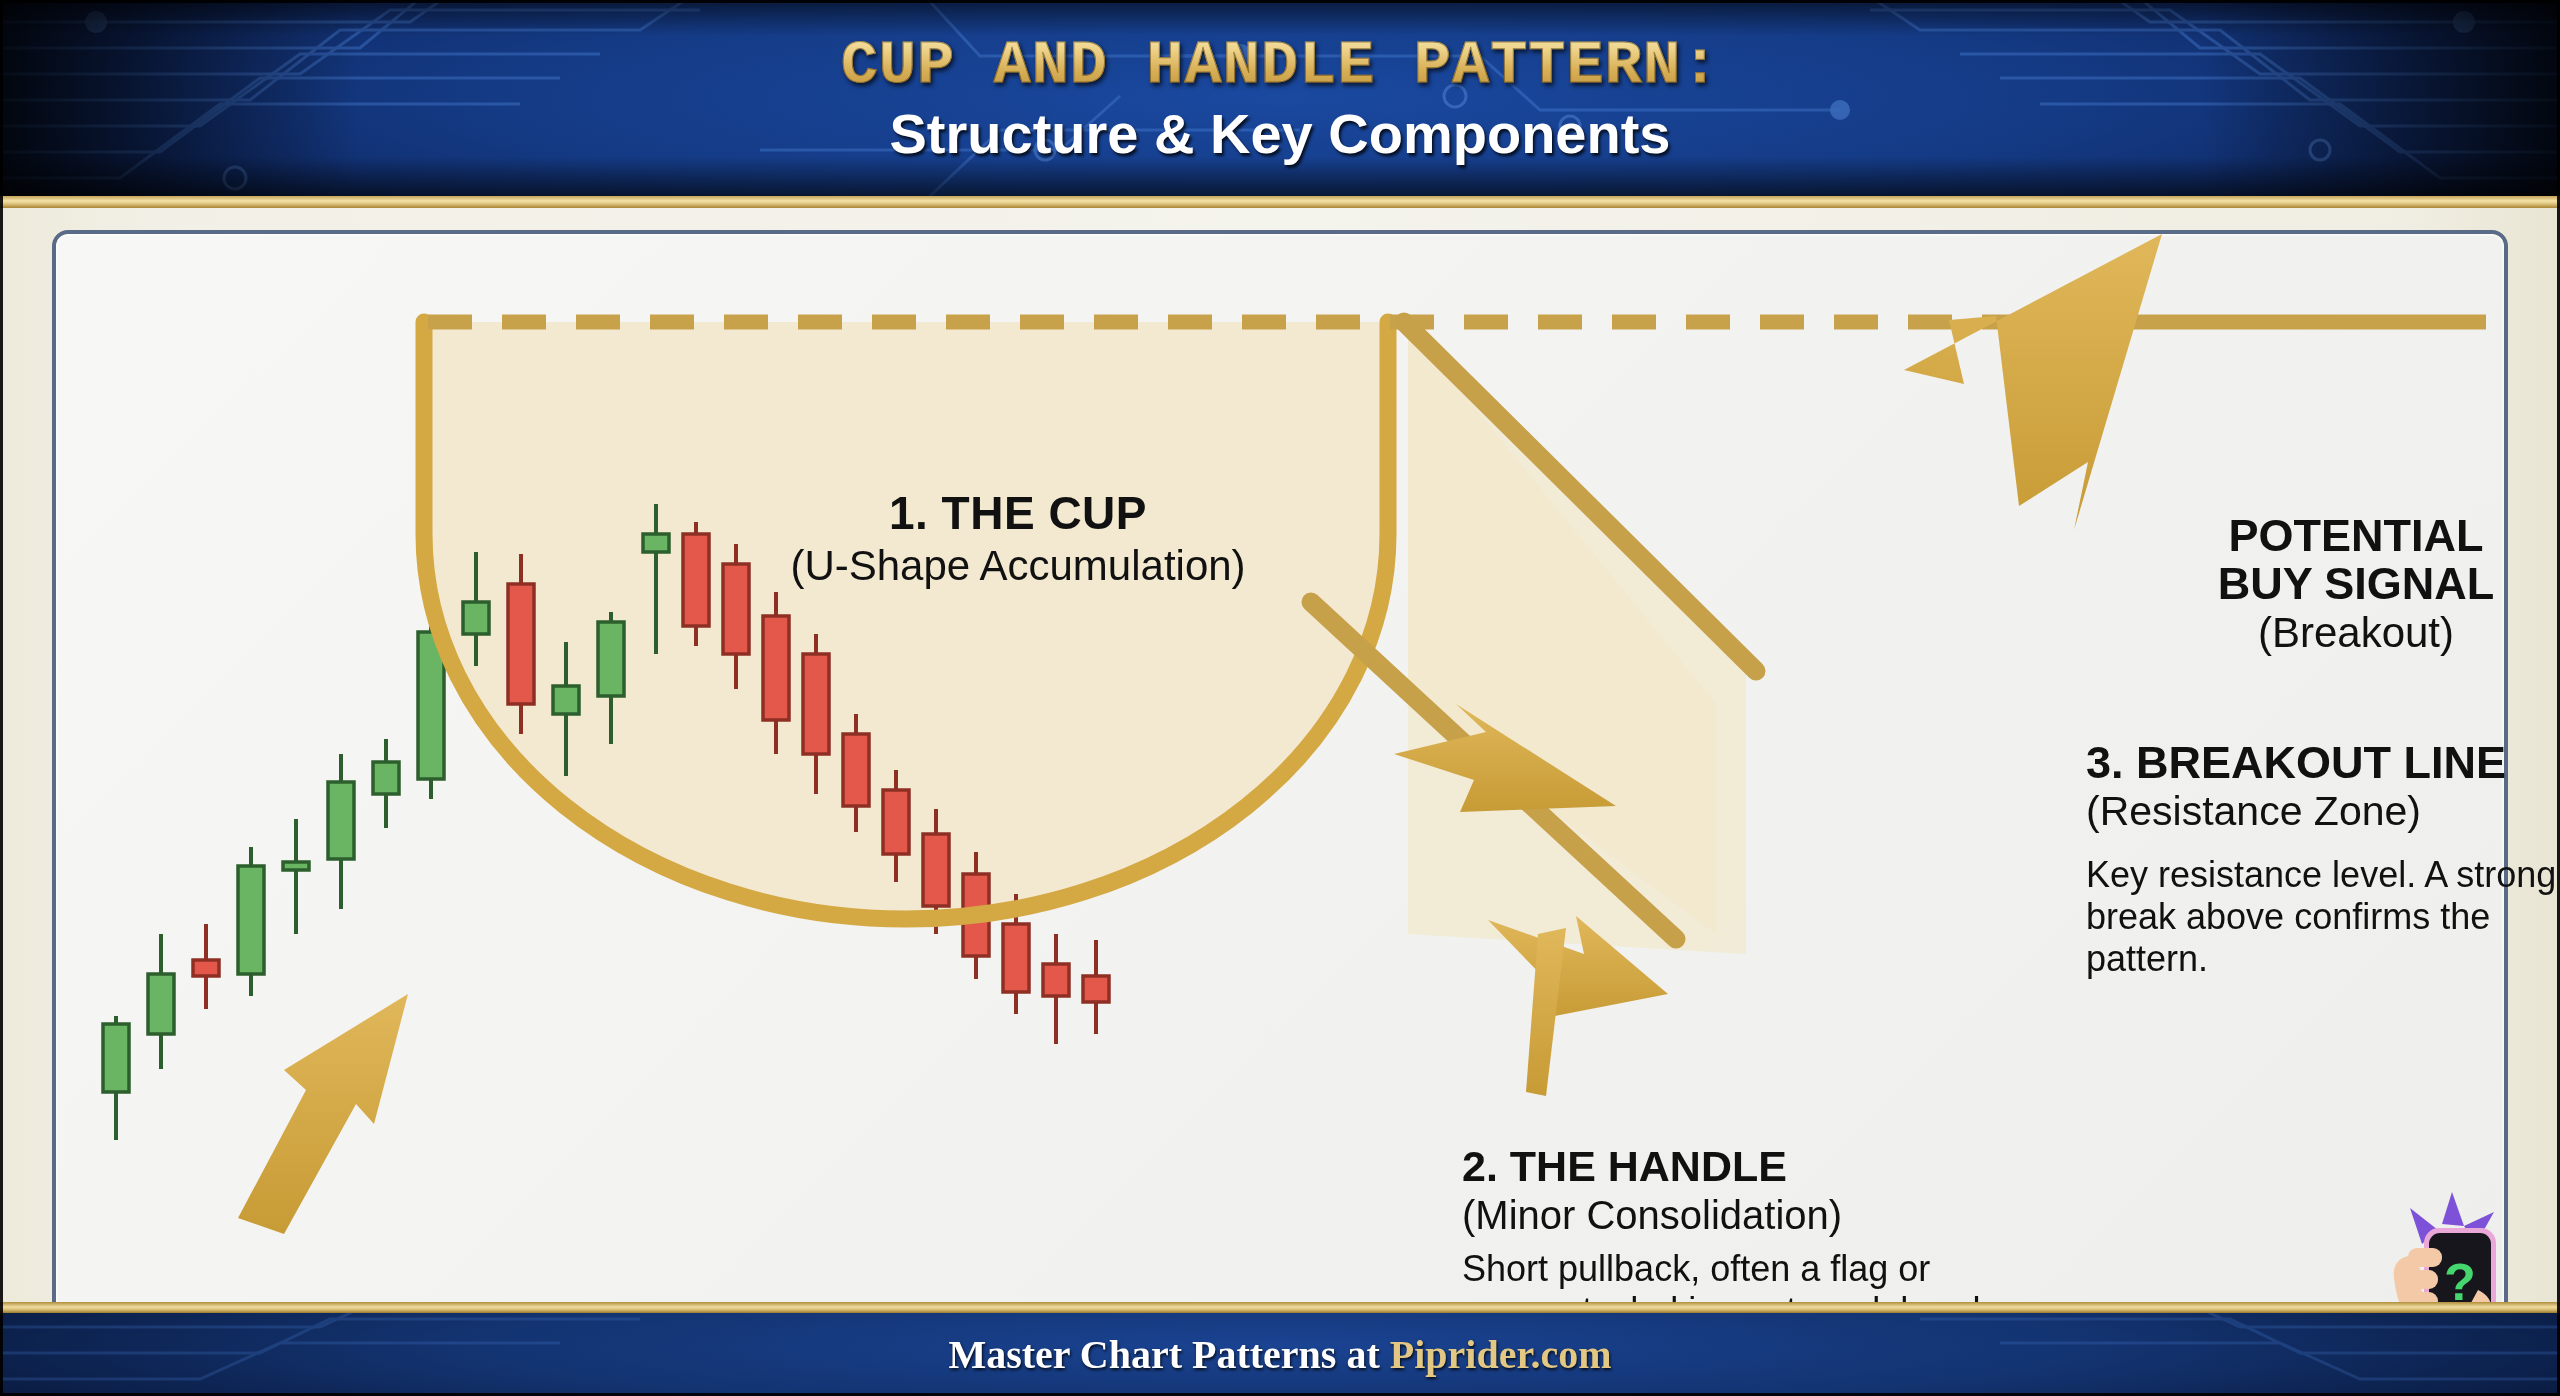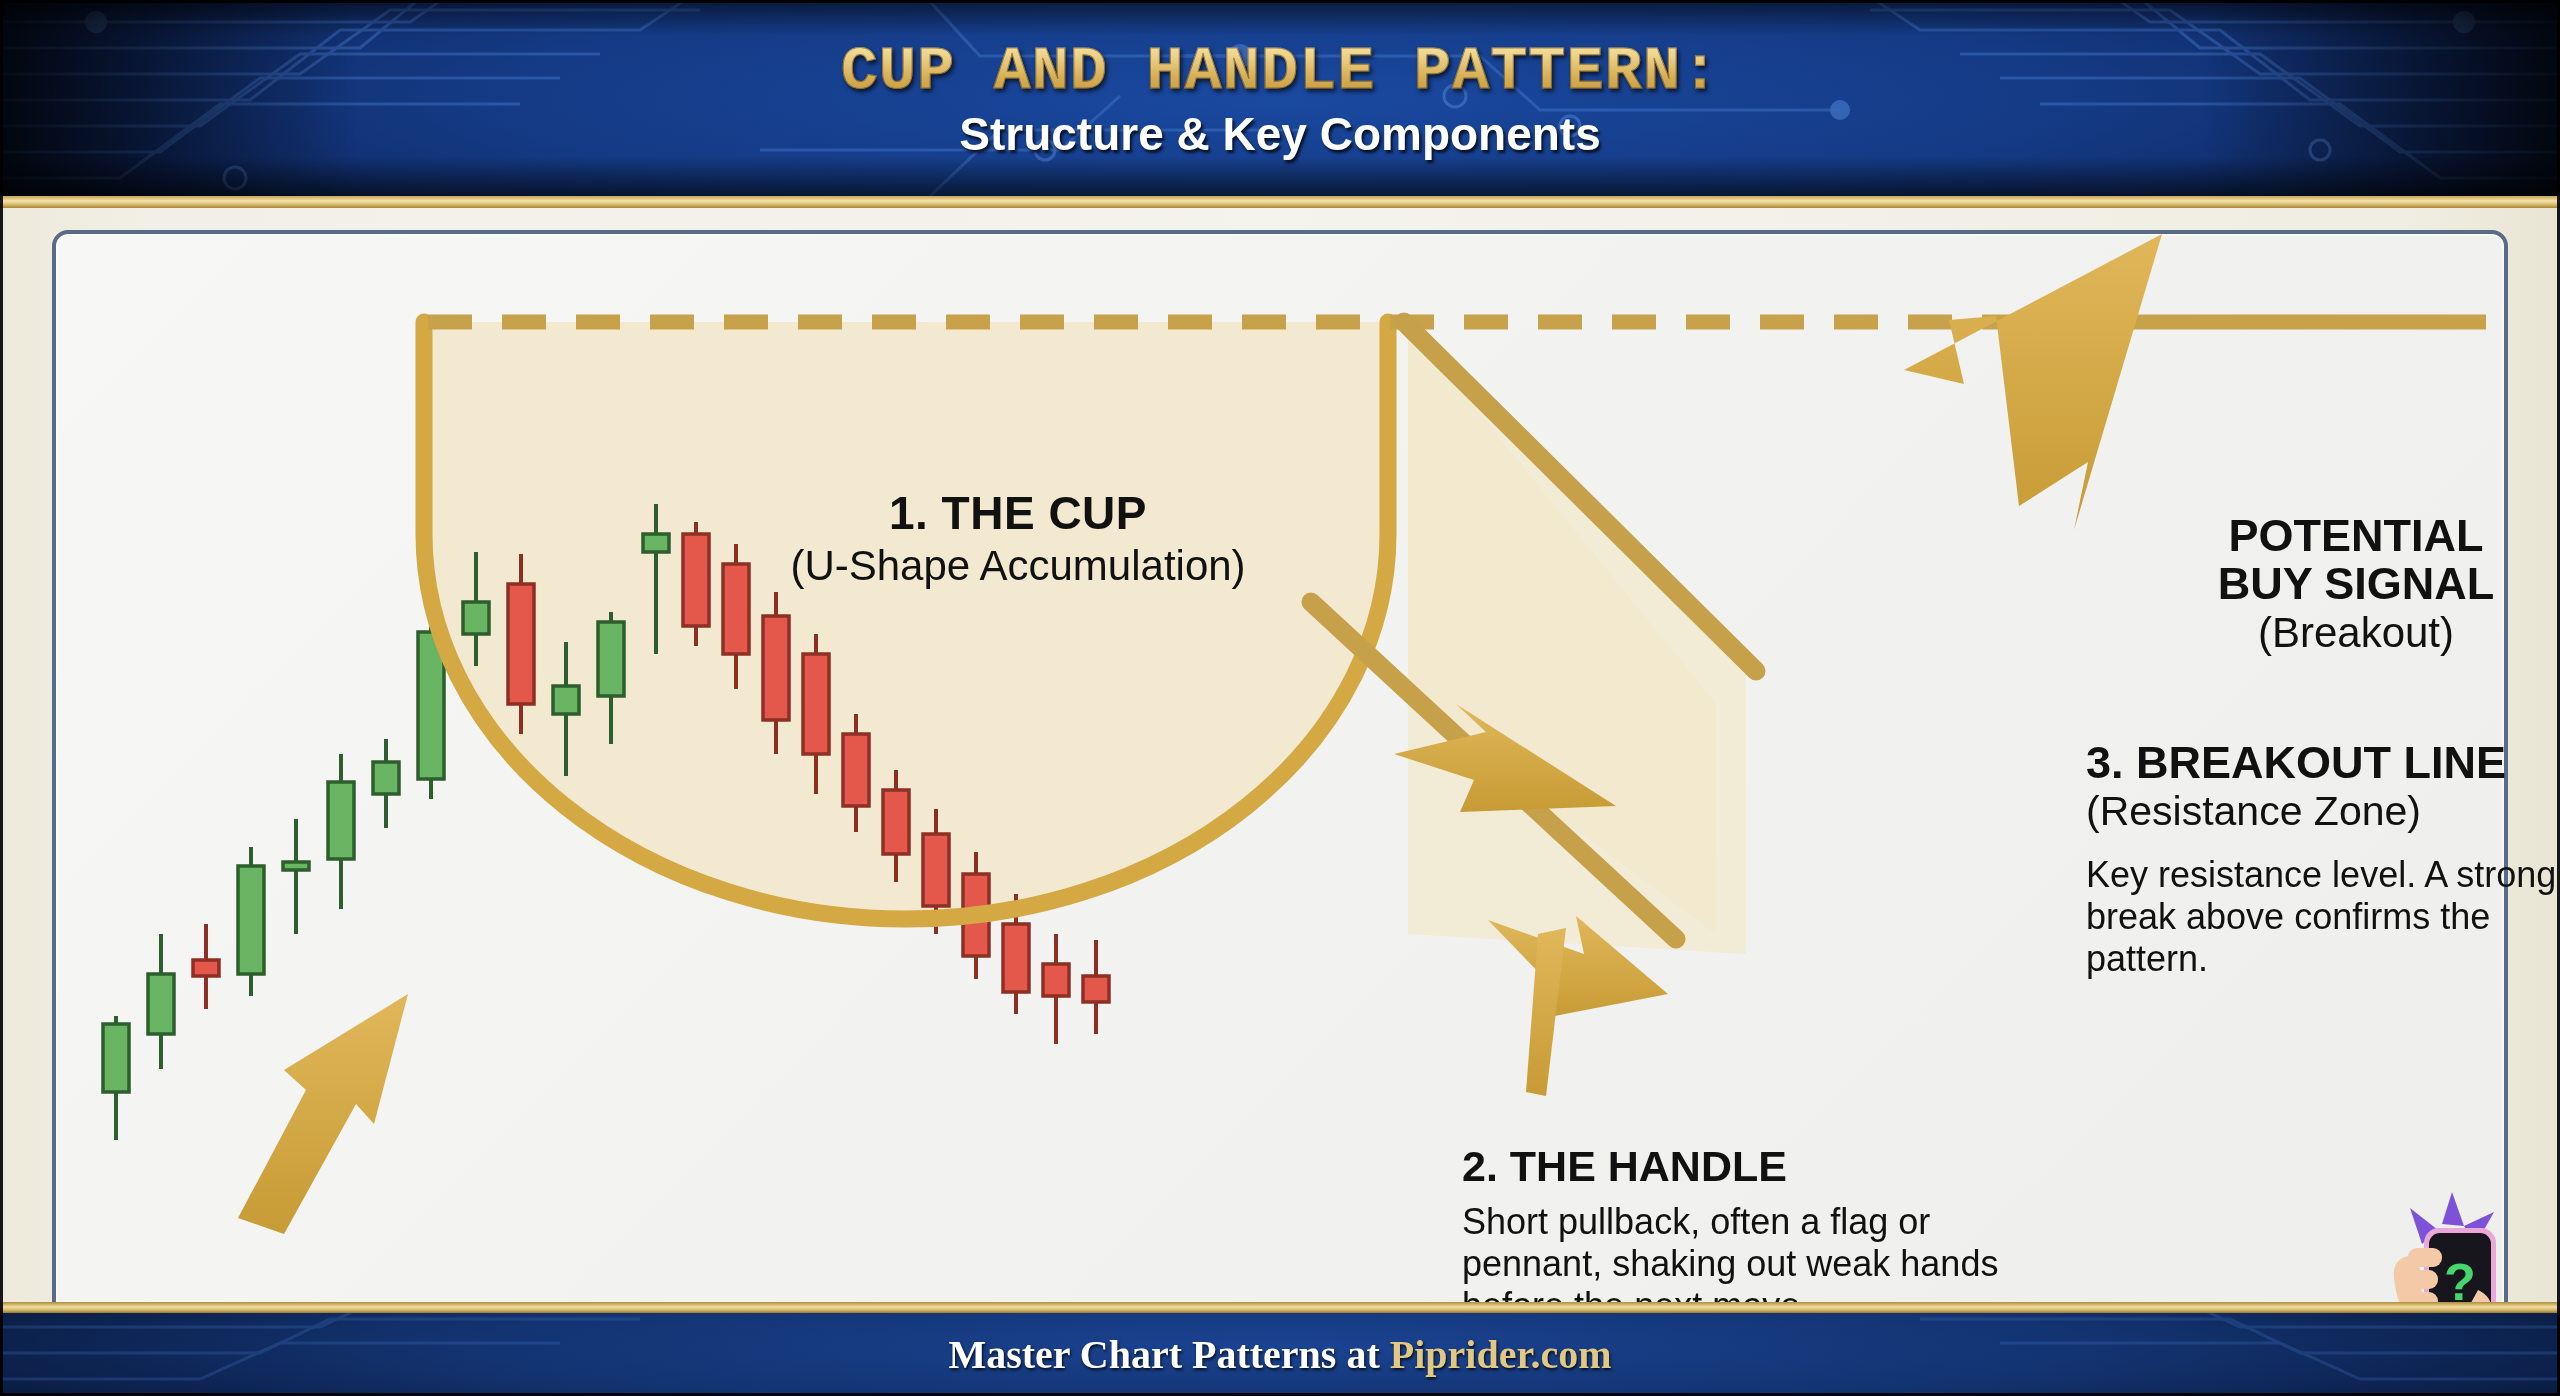--- a/index.html
+++ b/index.html
@@ -32,21 +32,21 @@
   .title-main {
     font-size:62px; font-weight:bold; letter-spacing:1px;
     background:linear-gradient(to bottom,#fbeeb4 0%,#edd289 28%,#d6ae55 58%,#b98e37 100%);
     -webkit-background-clip:text; background-clip:text; color:transparent;
     -webkit-text-stroke:1px rgba(90,60,10,.55);
     filter:drop-shadow(2px 3px 2px rgba(0,0,0,.65));
     white-space:nowrap;
     font-family:Liberation Mono, monospace;
   }
   .title-sub {
-    font-size:46px; font-weight:bold; color:#ffffff;
+    font-size:56px; font-weight:bold; color:#ffffff;
     text-shadow:2px 3px 3px rgba(0,0,0,.75);
     white-space:nowrap; margin-top:-2px;
   }
   .gold-rule-top {
     position:absolute; left:0; top:196px; width:2560px; height:12px;
     background:linear-gradient(to bottom,#c6a457 0%,#f3e2a8 40%,#e4cb86 60%,#a98535 100%);
   }
 
   
   .stage {
@@ -254,20 +254,21 @@
 
       <div class="lbl" id="cup-label">
         <div class="h1">1. THE CUP</div>
         <div class="h2">(U-Shape Accumulation)</div>
       </div>
 
       <div class="lbl" id="cup-desc">Gradual decline, consolidation at bottom, and gradual rise. Represents a period of base building.</div>
 
       <div class="lbl" id="handle-label">
         <div class="h1">2. THE HANDLE</div>
+        <div class="h2">(Minor Consolidation)</div>
         <div class="body">Short pullback, often a flag or pennant, shaking out weak hands before the next move.</div>
       </div>
 
       <div class="lbl" id="buy-label">
         <div class="h1">POTENTIAL</div>
         <div class="h1">BUY SIGNAL</div>
         <div class="h2">(Breakout)</div>
       </div>
 
       <div class="lbl" id="breakout-label">

